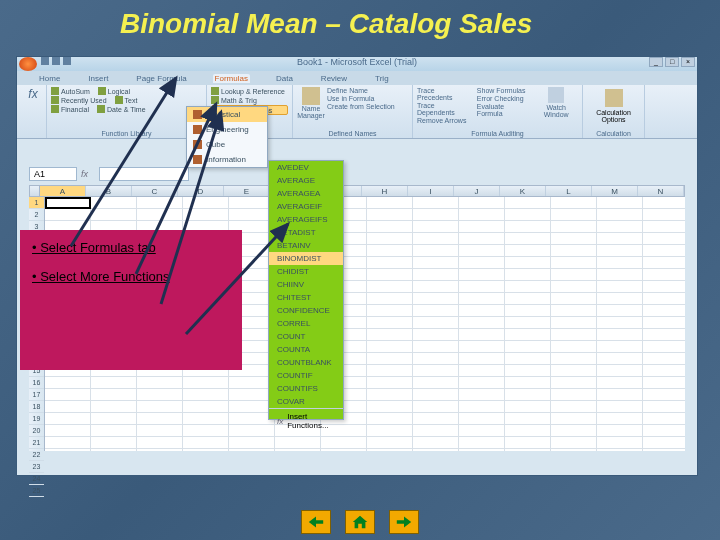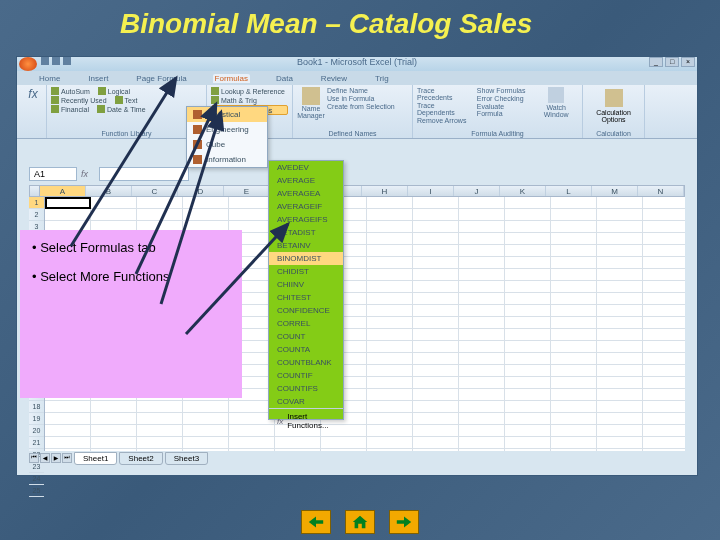--- a/index.html
+++ b/index.html
@@ -173,24 +173,25 @@
     gap: 2px;
     font-size: 8px;
   }
   .sheet-nav { display: flex; gap: 1px; }
   .sheet-nav-btn { width: 10px; height: 10px; background: #d0dde8; border: 1px solid #a0b0c0; font-size: 6px; text-align: center; }
   .sheet-tab { padding: 1px 8px; background: #fff; border: 1px solid #a0b0c0; border-radius: 0 0 3px 3px; }
   .sheet-tab.inactive { background: #d8e6f0; }
   .instruction-box {
     position: absolute;
     top: 230px; left: 20px;
-    width: 222px; height: 168px;
-    background: #f0abfc;
+    width: 222px; height: 140px;
+    background: #be185d;
     padding: 10px 12px;
     z-index: 6;
+    text-decoration: underline;
   }
   .instruction-line { font-size: 13px; color: #000; margin-bottom: 14px; }
   svg.arrows { position: absolute; top: 56px; left: 16px; width: 682px; height: 420px; z-index: 7; pointer-events: none; }
   .nav-strip {
     position: absolute;
     bottom: 6px; left: 0; right: 0;
     display: flex;
     justify-content: center;
     gap: 14px;
   }
@@ -381,31 +382,20 @@
         <div class="row-h">23</div>
         <div class="row-h">24</div>
         <div class="row-h">25</div>
       </div>
     <div class="cells">
       <div class="cell-grid"></div>
       <div class="sel-cell"></div>
     </div>
   </div>
 
-  <div class="sheet-tabs">
-    <div class="sheet-nav">
-      <div class="sheet-nav-btn">⏮</div>
-      <div class="sheet-nav-btn">◀</div>
-      <div class="sheet-nav-btn">▶</div>
-      <div class="sheet-nav-btn">⏭</div>
-    </div>
-    <div class="sheet-tab">Sheet1</div>
-    <div class="sheet-tab inactive">Sheet2</div>
-    <div class="sheet-tab inactive">Sheet3</div>
-  </div>
 </div>
 
 <div class="submenu1">
   <div class="submenu1-item hl">
       <span class="sm-icon"></span>
       <span>Statistical</span>
     </div>
   <div class="submenu1-item">
       <span class="sm-icon"></span>
       <span>Engineering</span>

